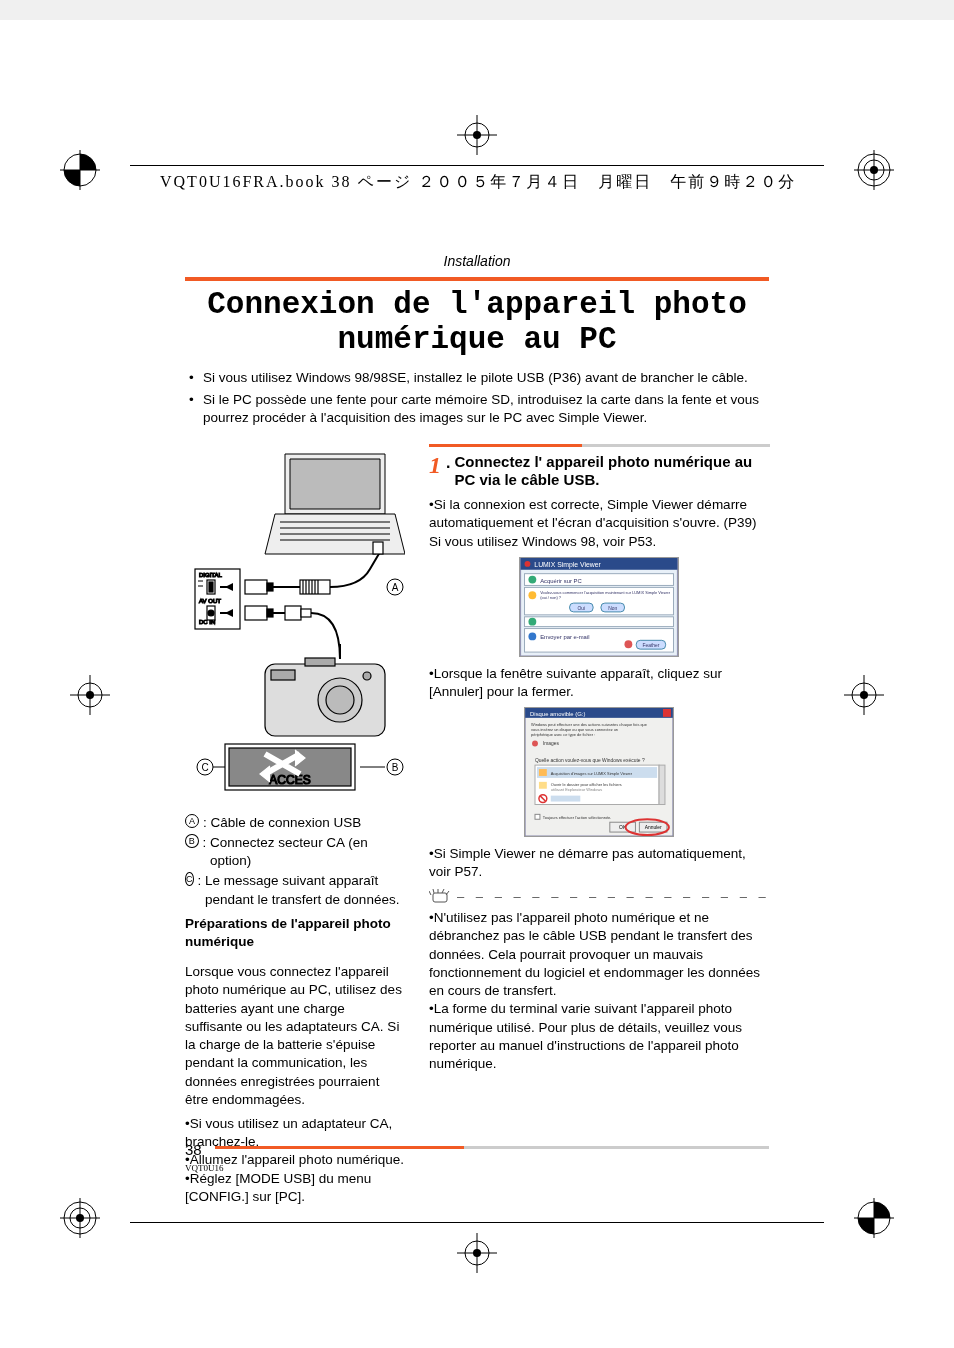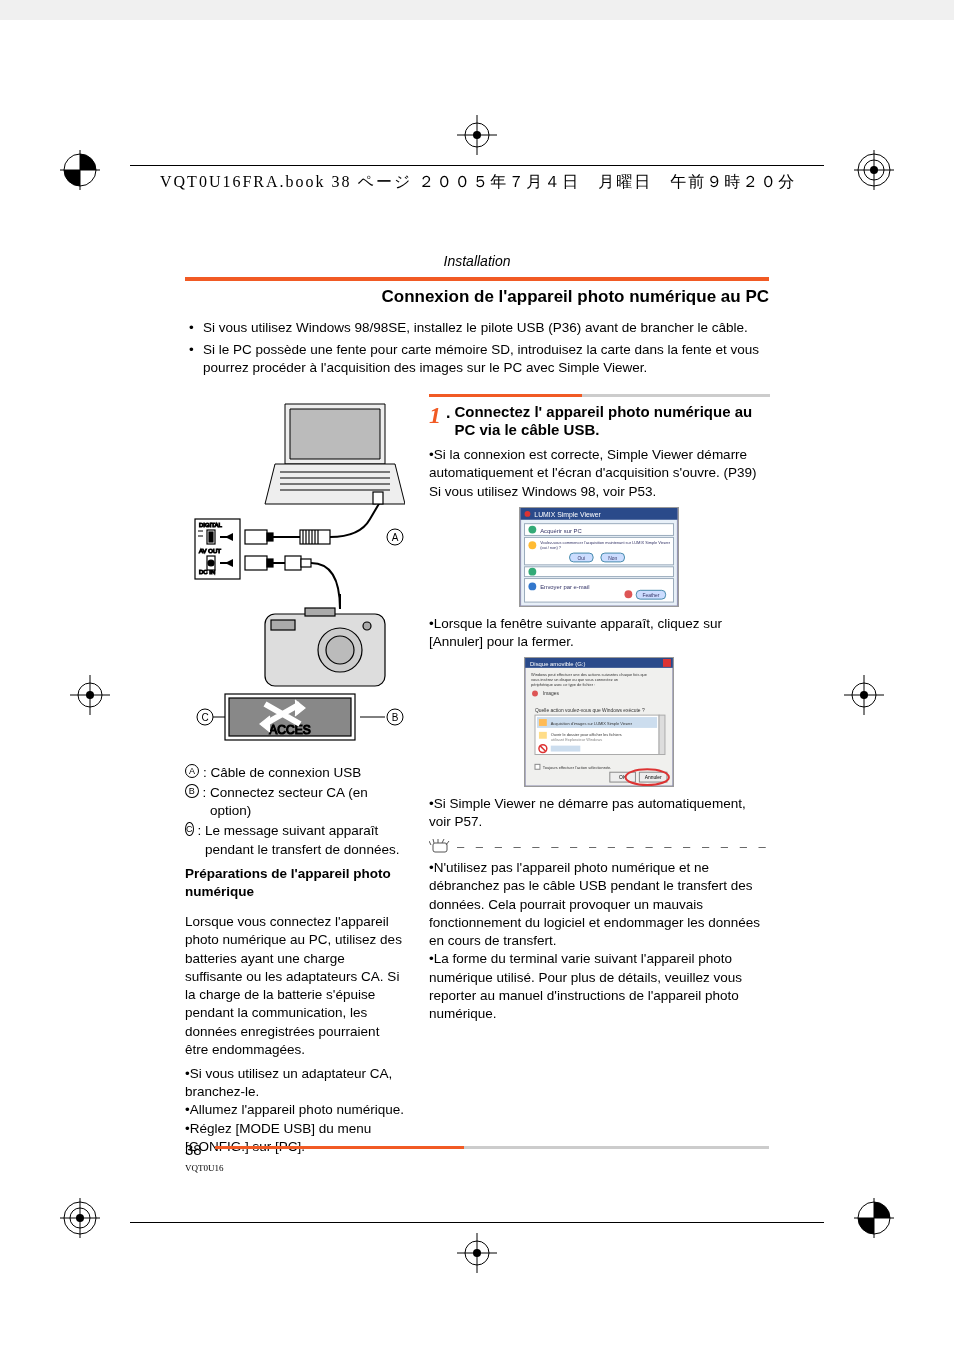--- a/index.html
+++ b/index.html
@@ -69,24 +69,24 @@
     font-family: Arial, sans-serif;
     margin-bottom: 8px;
     margin-top: 28px;
   }
   .title-bar {
     border-top: 4px solid #f15a24;
     padding-top: 6px;
     margin-bottom: 12px;
   }
   .main-title {
-    font-size: 17px;
+    font-size: 31px;
     font-weight: bold;
-    text-align: right;
-    font-family: Liberation Sans, sans-serif;
+    text-align: center;
+    font-family: Liberation Mono, monospace;
   }
   .intro-list {
     font-size: 13.5px;
     line-height: 1.35;
     margin-bottom: 16px;
     padding-left: 4px;
   }
   .intro-list .bullet-item {
     display: flex;
     margin-bottom: 4px;

